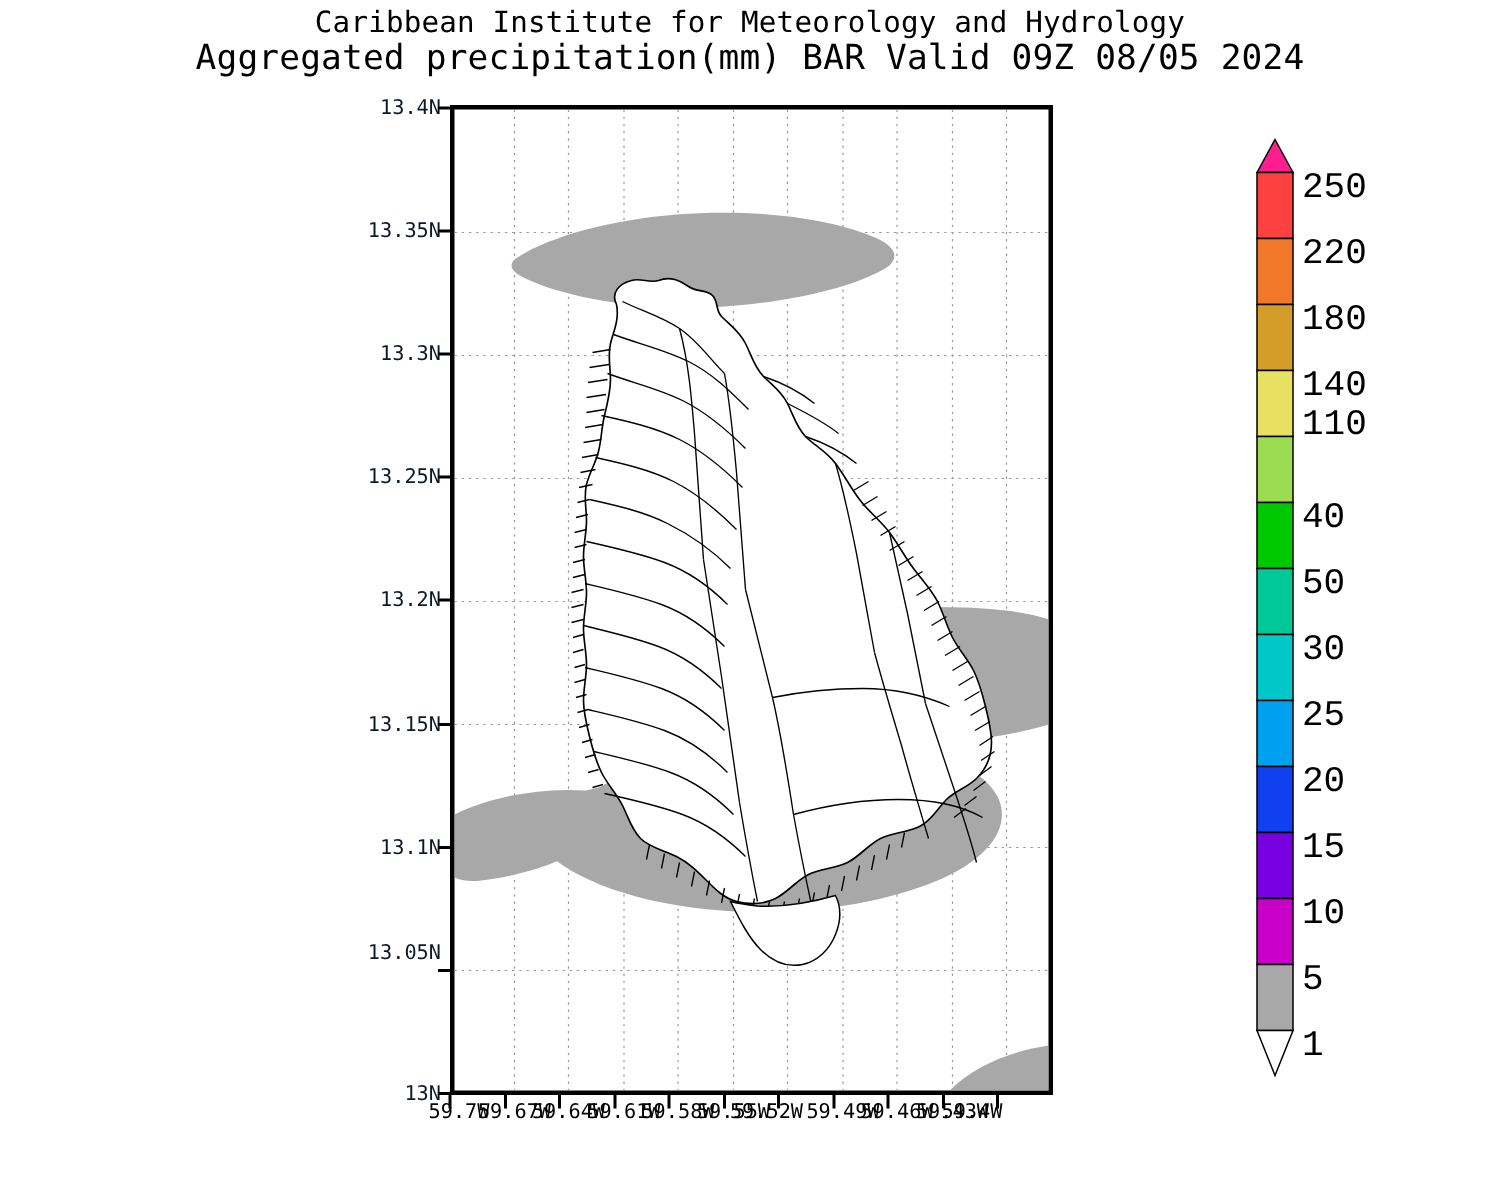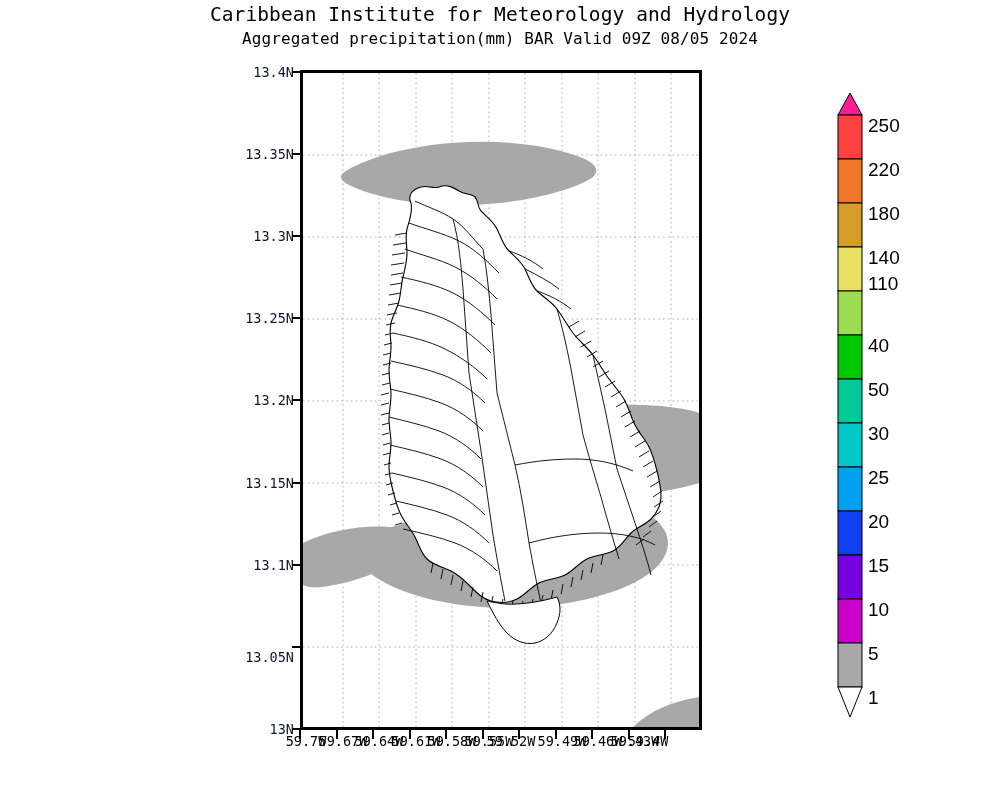--- a/index.html
+++ b/index.html
@@ -26,21 +26,21 @@
   }
   .title-line-1 {
     font-family: "DejaVu Sans Mono", monospace;
     font-size: 19.5px;
     line-height: 22px;
     letter-spacing: 0.1px;
     white-space: nowrap;
   }
   .title-line-2 {
     font-family: "DejaVu Sans Mono", monospace;
-    font-size: 16px;
+    font-size: 23px;
     line-height: 26px;
     letter-spacing: 0.1px;
     white-space: nowrap;
   }
 
   
   #plot-frame {
     position: absolute;
     left: 300px;
     top: 70px;
@@ -112,22 +112,22 @@
   }
   #colorbar-svg {
     display: block;
     width: 26px;
     height: 624px;
     overflow: visible;
   }
   .cbar-label {
     position: absolute;
     left: 868px;
-    font-family: Liberation Sans, sans-serif;
-    font-size: 19px;
+    font-family: Liberation Mono, monospace;
+    font-size: 24px;
     color: #000000;
     white-space: nowrap;
     transform: translateY(-50%);
   }
 </style>
 </head>
 <body>
 
 <div id="title-block">
   <div class="title-line-1">Caribbean Institute for Meteorology and Hydrology</div>
@@ -284,21 +284,21 @@
   <div class="ytick-label" style="top:236px">13.3N</div>
   <div class="ytick-mark" style="top:236px"></div>
   <div class="ytick-label" style="top:318px">13.25N</div>
   <div class="ytick-mark" style="top:318px"></div>
   <div class="ytick-label" style="top:400px">13.2N</div>
   <div class="ytick-mark" style="top:400px"></div>
   <div class="ytick-label" style="top:483px">13.15N</div>
   <div class="ytick-mark" style="top:483px"></div>
   <div class="ytick-label" style="top:565px">13.1N</div>
   <div class="ytick-mark" style="top:565px"></div>
-  <div class="ytick-label" style="top:657px">13.05N</div>
+  <div class="ytick-label" style="top:635px">13.05N</div>
   <div class="ytick-mark" style="top:647px"></div>
   <div class="ytick-label" style="top:729px">13N</div>
   <div class="ytick-mark" style="top:729px"></div>
 </div>
 
 <div id="x-axis">
   <div class="xtick-label" style="left:306px">59.7W</div>
   <div class="xtick-mark" style="left:300px"></div>
   <div class="xtick-label" style="left:343px">59.67W</div>
   <div class="xtick-mark" style="left:337px"></div>

